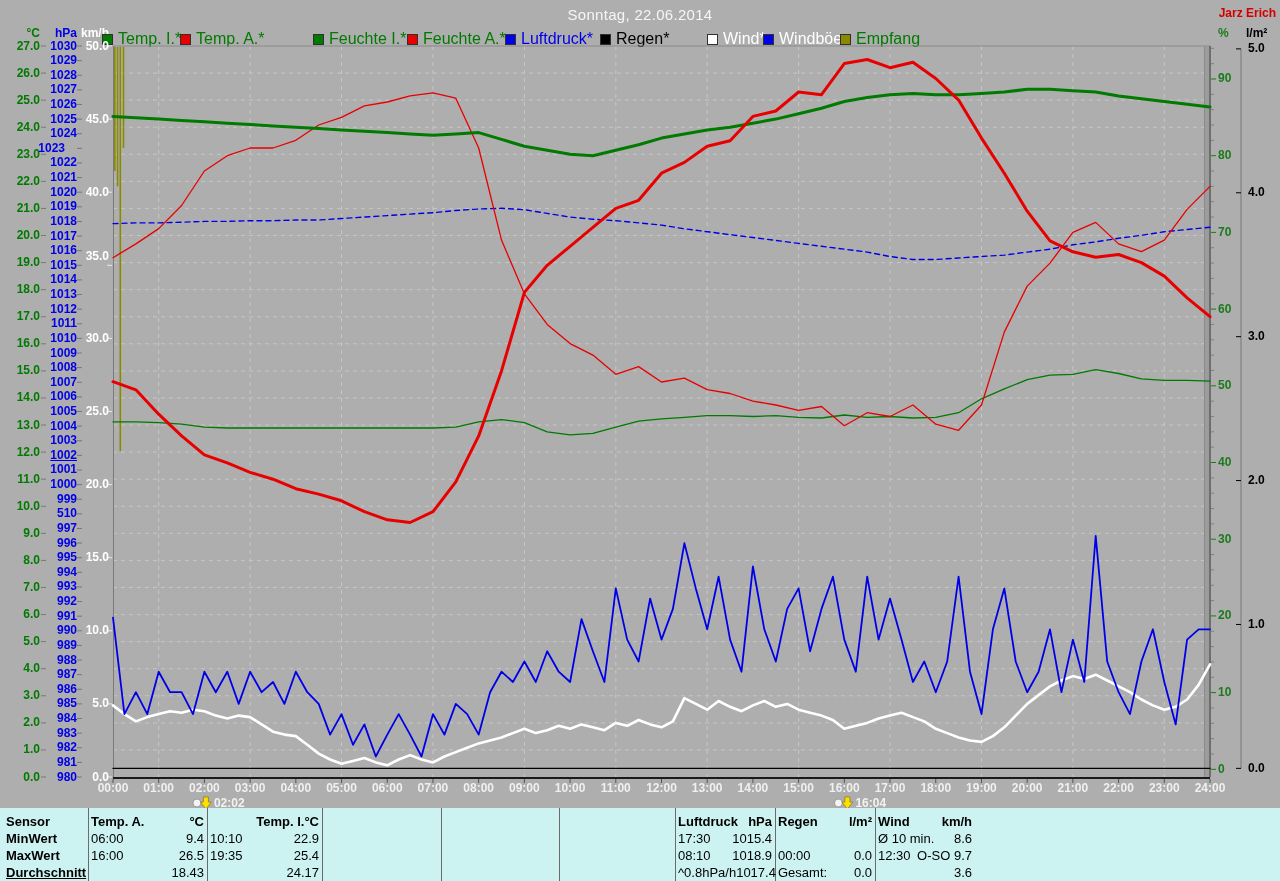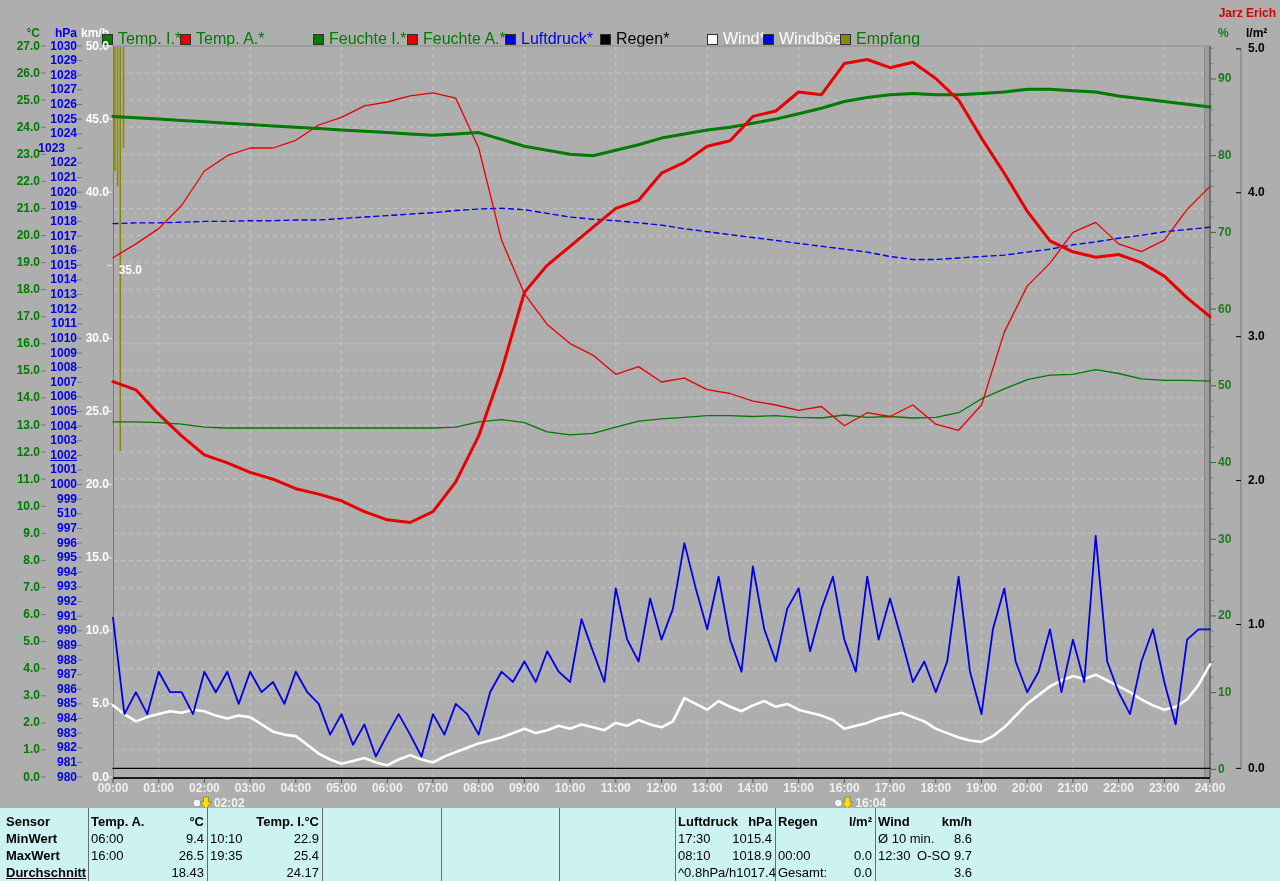--- a/index.html
+++ b/index.html
@@ -24,20 +24,21 @@
   .tcol{position:absolute;top:0;height:73px;}
   .tline{position:absolute;left:3px;right:3px;height:16px;display:flex;
          justify-content:space-between;font-size:13px;color:#000;}
   .tline .cl{white-space:nowrap}.tline .cr{white-space:nowrap}
   .t-b{font-weight:bold;}
 </style>
 </head>
 <body>
 
 <div class="screen">
+  <div class="titlebar">Sonntag, 22.06.2014</div>
   <div class="author">Jarz Erich</div>
 
   <div class="lab c-temp ta-r" style="left:6px;top:26px;width:34px">°C</div>
   <div class="lab c-hpa  ta-r" style="left:45px;top:26px;width:32px">hPa</div>
   <div class="lab c-wind ta-r" style="left:79px;top:26px;width:30px">km/h</div>
   <div class="lab c-pct  ta-l" style="left:1218px;top:26px;width:20px">%</div>
   <div class="lab c-rain ta-l" style="left:1246px;top:26px;width:34px">l/m²</div>
 
   <div id="legend">
       <div class="legend-item" style="left: 102px;"><span class="sw" style="background: rgb(0, 122, 0);"></span><span class="lt" style="color: rgb(0, 122, 0);">Temp. I.*</span></div>
@@ -390,21 +391,21 @@
       <div class="lab c-hpa ta-r" style="left: 45px; top: 681.78px; width: 32px;">986</div>
       <div class="lab c-hpa ta-r" style="left: 45px; top: 696.4px; width: 32px;">985</div>
       <div class="lab c-hpa ta-r" style="left: 45px; top: 711.02px; width: 32px;">984</div>
       <div class="lab c-hpa ta-r" style="left: 45px; top: 725.64px; width: 32px;">983</div>
       <div class="lab c-hpa ta-r" style="left: 45px; top: 740.26px; width: 32px;">982</div>
       <div class="lab c-hpa ta-r" style="left: 45px; top: 754.88px; width: 32px;">981</div>
       <div class="lab c-hpa ta-r" style="left: 45px; top: 769.5px; width: 32px;">980</div>
       <div class="lab c-wind ta-r" style="left: 81px; top: 38.5px; width: 28px;">50.0</div>
       <div class="lab c-wind ta-r" style="left: 81px; top: 111.6px; width: 28px;">45.0</div>
       <div class="lab c-wind ta-r" style="left: 81px; top: 184.7px; width: 28px;">40.0</div>
-      <div class="lab c-wind ta-r" style="left: 81px; top: 263px; width: 28px; margin-left: 33px;">35.0</div>
+      <div class="lab c-wind ta-r" style="left: 81px; top: 249px; width: 28px;">35.0</div>
       <div class="lab c-wind ta-r" style="left: 81px; top: 330.9px; width: 28px;">30.0</div>
       <div class="lab c-wind ta-r" style="left: 81px; top: 404px; width: 28px;">25.0</div>
       <div class="lab c-wind ta-r" style="left: 81px; top: 477.1px; width: 28px;">20.0</div>
       <div class="lab c-wind ta-r" style="left: 81px; top: 550.2px; width: 28px;">15.0</div>
       <div class="lab c-wind ta-r" style="left: 81px; top: 623.3px; width: 28px;">10.0</div>
       <div class="lab c-wind ta-r" style="left: 81px; top: 696.4px; width: 28px;">5.0</div>
       <div class="lab c-wind ta-r" style="left: 81px; top: 769.5px; width: 28px;">0.0</div>
       <div class="lab c-pct ta-l" style="left: 1218px; top: 71.4832px; width: 24px;">90</div>
       <div class="lab c-pct ta-l" style="left: 1218px; top: 148.188px; width: 24px;">80</div>
       <div class="lab c-pct ta-l" style="left: 1218px; top: 224.893px; width: 24px;">70</div>

